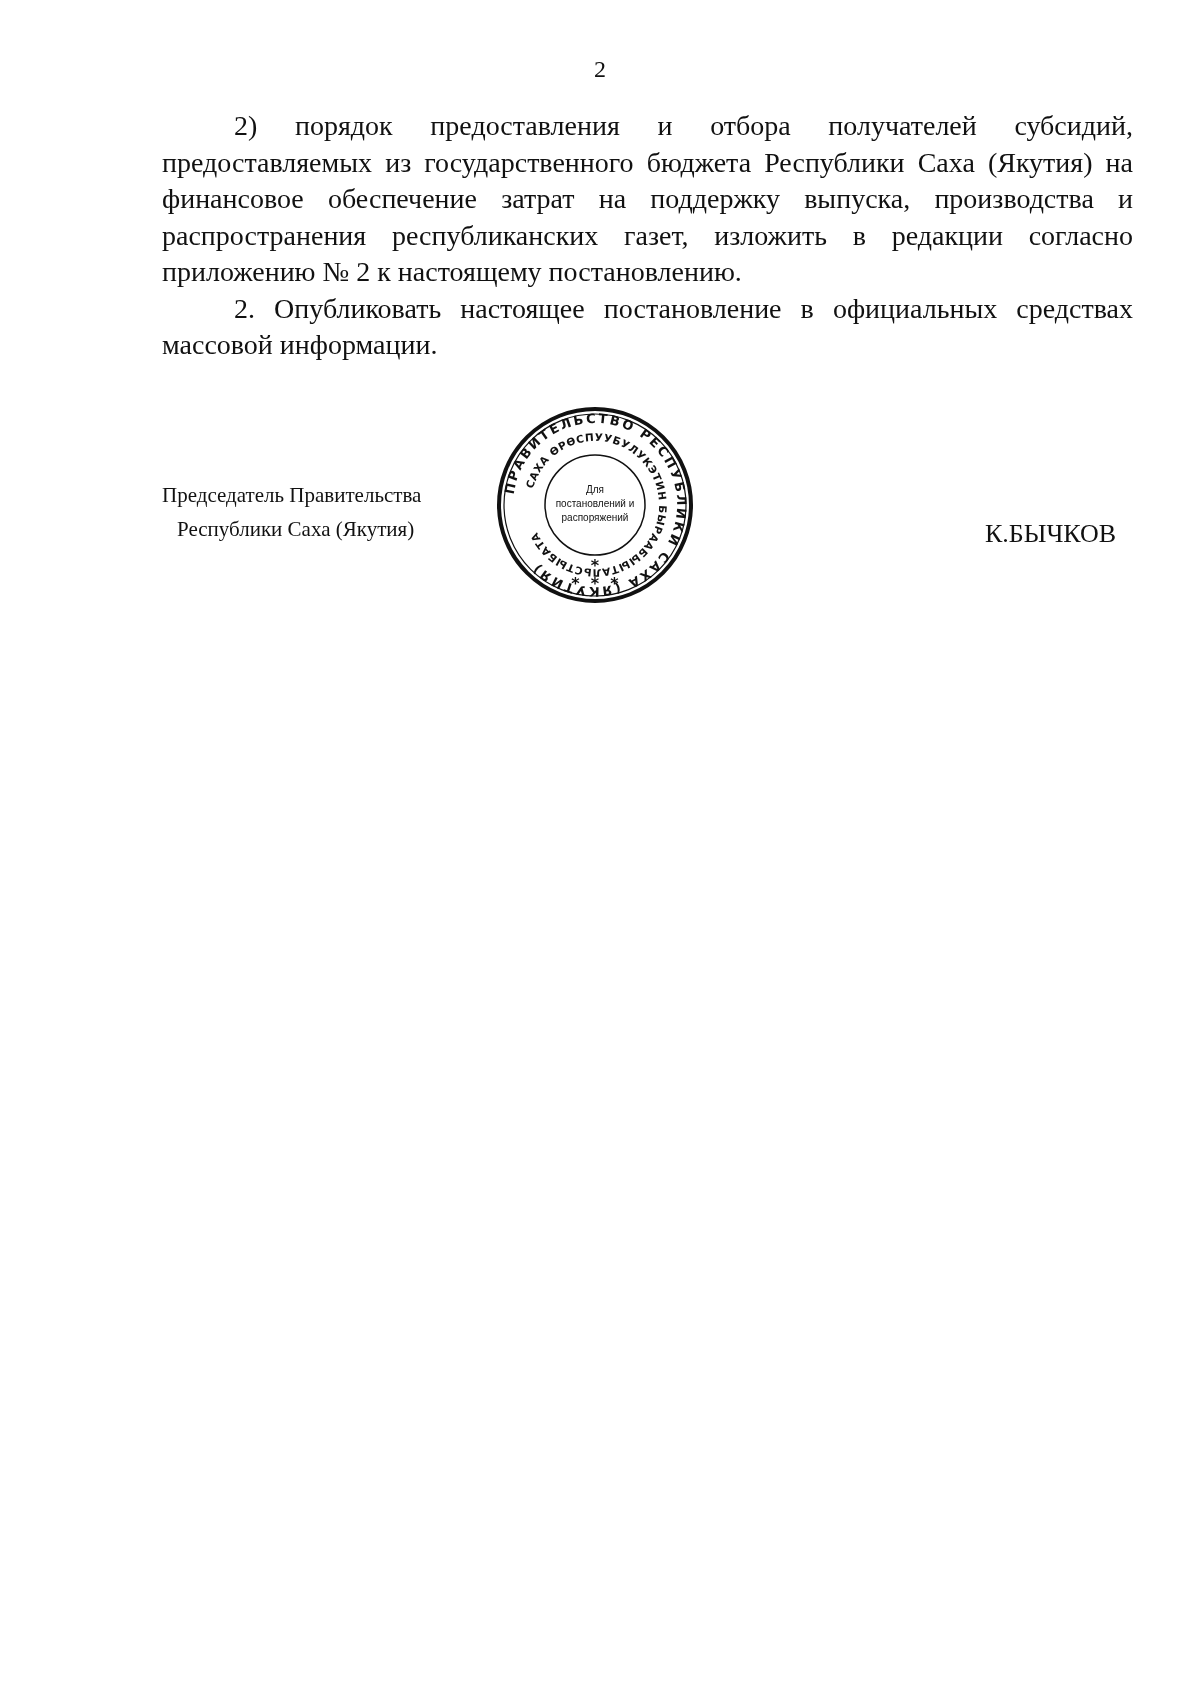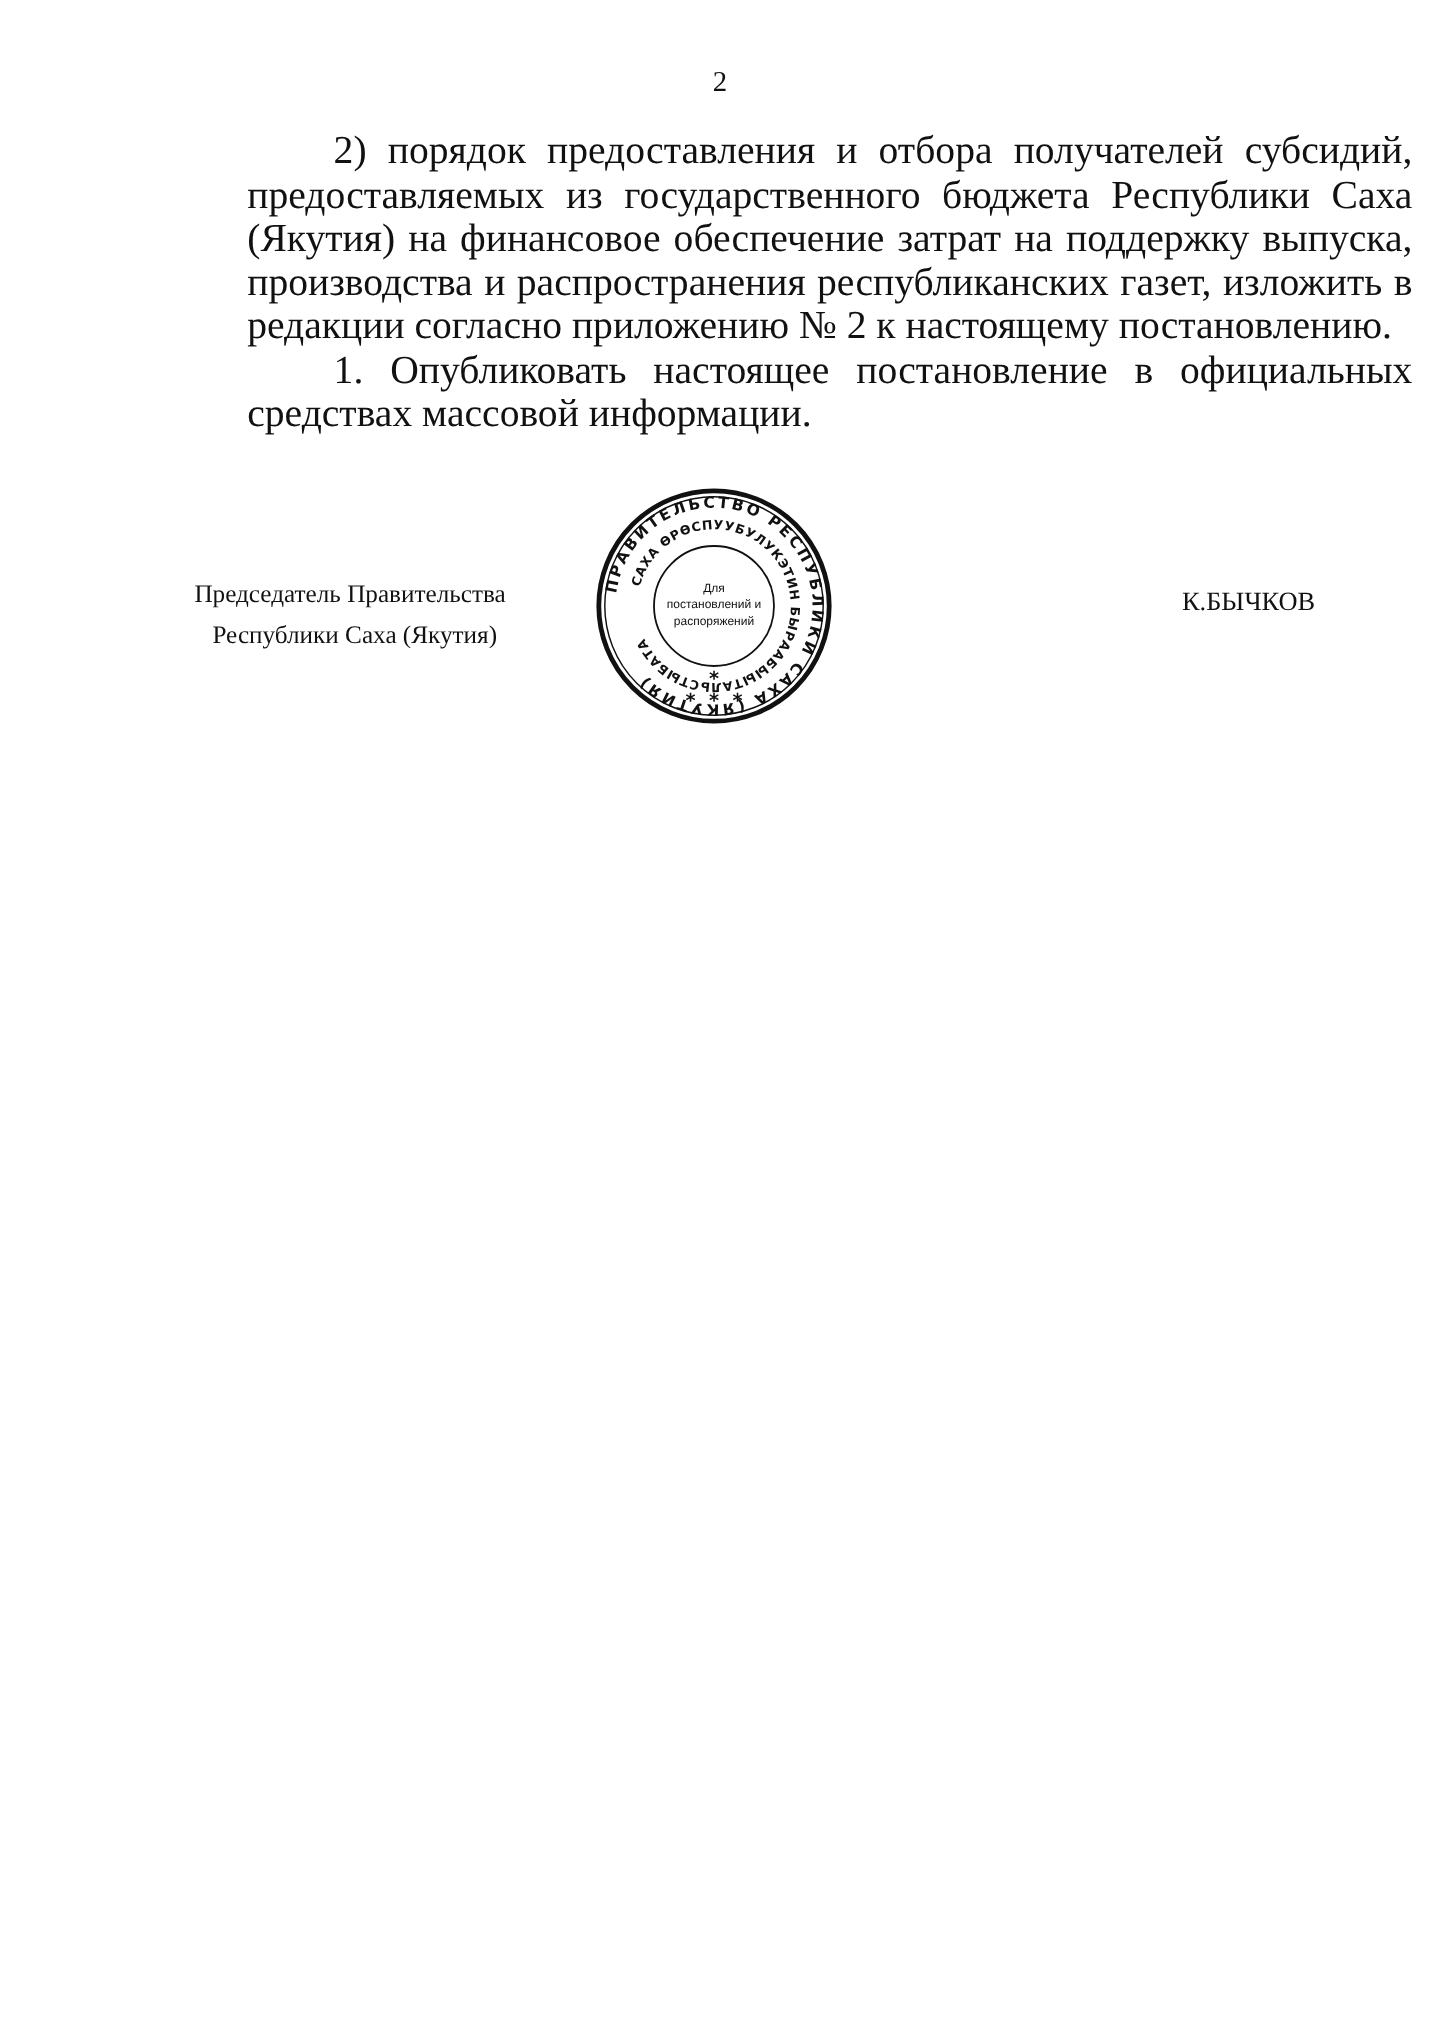--- a/index.html
+++ b/index.html
@@ -1,36 +1,36 @@
 <!DOCTYPE html>
 <html><head>
 <meta charset="utf-8">
 <style>
   html, body { margin: 0; padding: 0; background: #ffffff; }
   body { width: 1200px; height: 1697px; position: relative; overflow: hidden;
          font-family: "Liberation Serif", "DejaVu Serif", serif; color: #111111; }
   .page-number { position: absolute; left: 0; width: 1300px; top: 56px; text-align: center;
                  font-size: 24px; width: 100%; }
   .body-text { position: absolute; left: 162px; width: 971px; top: 108px;
-               font-size: 33px; line-height: 36.5px; text-align: justify; margin-left: 44px; }
+               font-size: 28px; line-height: 36.5px; text-align: justify; }
   .body-text p { margin: 0; text-indent: 72px; }
   .sig-title { position: absolute; left: 162px; top: 478px; font-size: 21px; line-height: 34px; }
   .sig-title .l2 { padding-left: 15px; }
-  .sig-name { position: absolute; left: 985px; top: 488px; font-size: 22px; }
+  .sig-name { position: absolute; left: 985px; top: 519px; font-size: 26px; }
   .stamp { position: absolute; left: 495px; top: 405px; width: 200px; height: 200px; }
   .stamp svg { width: 200px; height: 200px; }
 </style>
 </head>
 <body>
 
 <div class="page-number">2</div>
 
 <div class="body-text">
   <p>2) порядок предоставления и отбора получателей субсидий, предоставляемых из государственного бюджета Республики Саха (Якутия) на финансовое обеспечение затрат на поддержку выпуска, производства и распространения республиканских газет, изложить в редакции согласно приложению № 2 к настоящему постановлению.</p>
-  <p>1. Опубликовать настоящее постановление в официальных средствах массовой информации.</p>
+  <p>2. Опубликовать настоящее постановление в официальных средствах массовой информации.</p>
 </div>
 
 <div class="sig-title">
   <div>Председатель Правительства</div>
   <div class="l2">Республики Саха (Якутия)</div>
 </div>
 
 <div class="sig-name">К.БЫЧКОВ</div>
 
 <div class="stamp">

